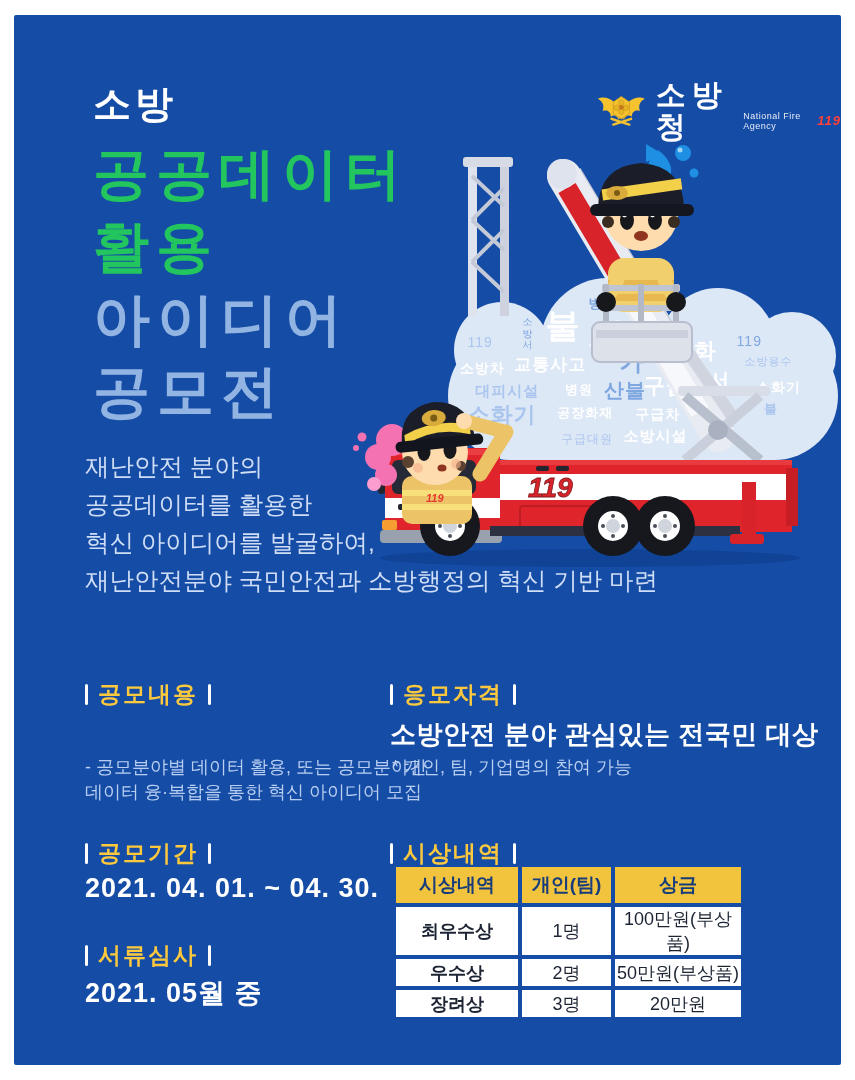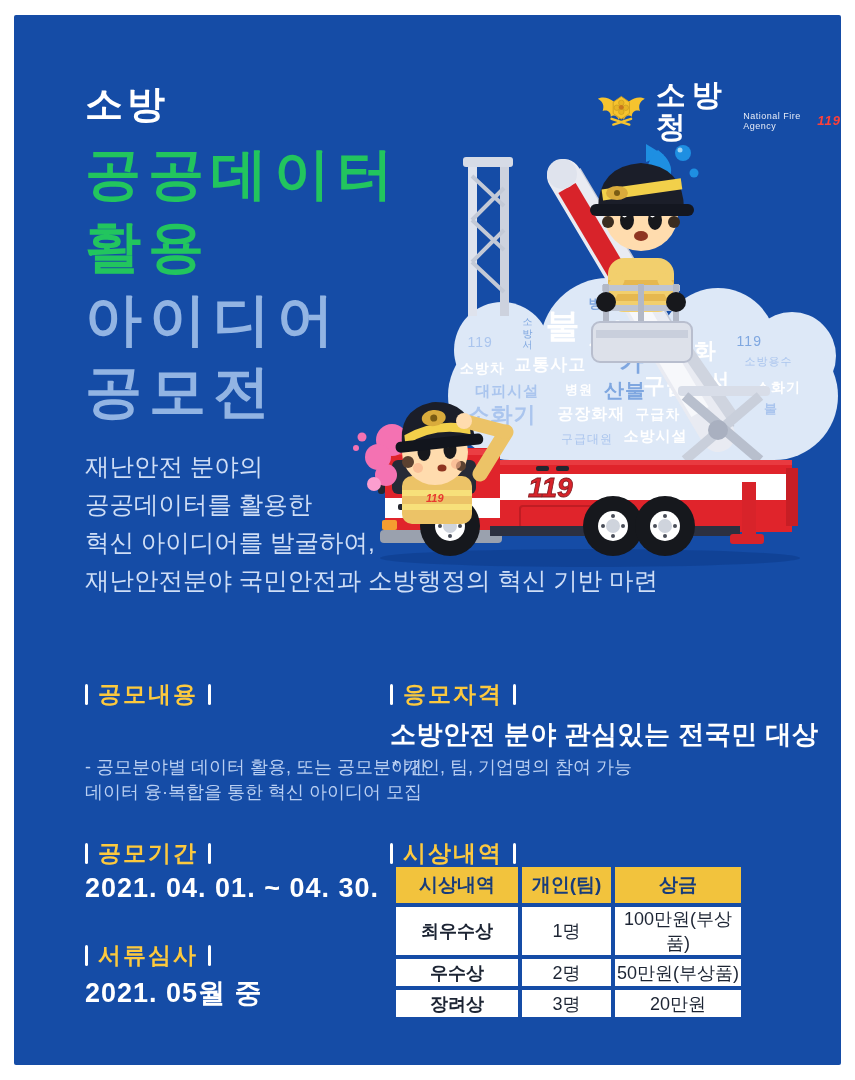--- a/index.html
+++ b/index.html
@@ -10,21 +10,21 @@
   
   .logo { position:absolute; left:583px; top:64px; display:flex; align-items:center; gap:10px; }
   .logo-txt { display:flex; flex-direction:row; }
   .logo-kr { color:#ffffff; font-size:30px; font-weight:800; letter-spacing:6px; line-height:32px; }
   .logo-en { display:flex; align-items:center; gap:4px; margin-top:19px; }
   .logo-en .en { color:#e8edf8; font-size:9px; letter-spacing:0.5px; }
   .logo-en .n119 { color:#ff4038; font-size:13px; font-weight:900; font-style:italic; letter-spacing:1px; }
 
   
   .title { position:absolute; left:71px; top:70px; }
-  .t-line { position:absolute; left:0; white-space:nowrap; line-height:1; }
+  .t-line { position:absolute; left:8px; white-space:nowrap; line-height:1; }
   .t-s  { font-size:38px; font-weight:800; color:#ffffff; letter-spacing:4px; }
   .t-b  { font-size:56px; font-weight:900; color:#22c55e; letter-spacing:7px; }
   .t-lb { font-size:57px; font-weight:900; color:#92b4e3; letter-spacing:7px; }
 
   
   .intro { position:absolute; left:71px; top:433px; width:600px; }
   .intro div { color:#cfdef6; font-size:24.5px; line-height:38px; white-space:nowrap; }
 
   
   .sec-head { position:absolute; display:flex; align-items:center; gap:10px; }
@@ -77,21 +77,21 @@
         <span class="wc w" style="left: 63%; top: 25%; font-size: 22px; font-weight: 800;">화</span>
         <span class="wc b" style="left: 74%; top: 21%; font-size: 14px;">119</span>
         <span class="wc m" style="left: 76%; top: 35%; font-size: 11px;">소방용수</span>
         <span class="wc m" style="left: 7%; top: 52%; font-size: 15px; font-weight: 800;">대피시설</span>
         <span class="wc w" style="left: 30%; top: 52%; font-size: 13px; font-weight: 800;">병원</span>
         <span class="wc b" style="left: 40%; top: 50%; font-size: 20px; font-weight: 800;">산불</span>
         <span class="wc w" style="left: 50%; top: 47%; font-size: 22px; font-weight: 800;">구급</span>
         <span class="wc w" style="left: 67%; top: 44%; font-size: 20px; font-weight: 800;">서</span>
         <span class="wc w" style="left: 79%; top: 50%; font-size: 14px; font-weight: 800;">소화기</span>
         <span class="wc m" style="left: 5%; top: 65%; font-size: 22px; font-weight: 800;">소화기</span>
-        <span class="wc w" style="left: 28%; top: 66%; font-size: 16px; font-weight: 700;">공장화재</span>
+        <span class="wc w" style="left: 28%; top: 66%; font-size: 13px; font-weight: 700;">공장화재</span>
         <span class="wc w" style="left: 48%; top: 67%; font-size: 14px; font-weight: 800;">구급차</span>
         <span class="wc m" style="left: 81%; top: 64%; font-size: 13px; font-weight: 800;">불</span>
         <span class="wc m" style="left: 29%; top: 83%; font-size: 12px;">구급대원</span>
         <span class="wc w" style="left: 45%; top: 80%; font-size: 15px; font-weight: 800;">소방시설</span>
       </div>
 
     <svg class="illu" width="501" height="440" viewBox="0 0 501 440">
 
       <g>
         <rect x="128" y="36" width="9" height="150" fill="#dfe3ed"></rect>

